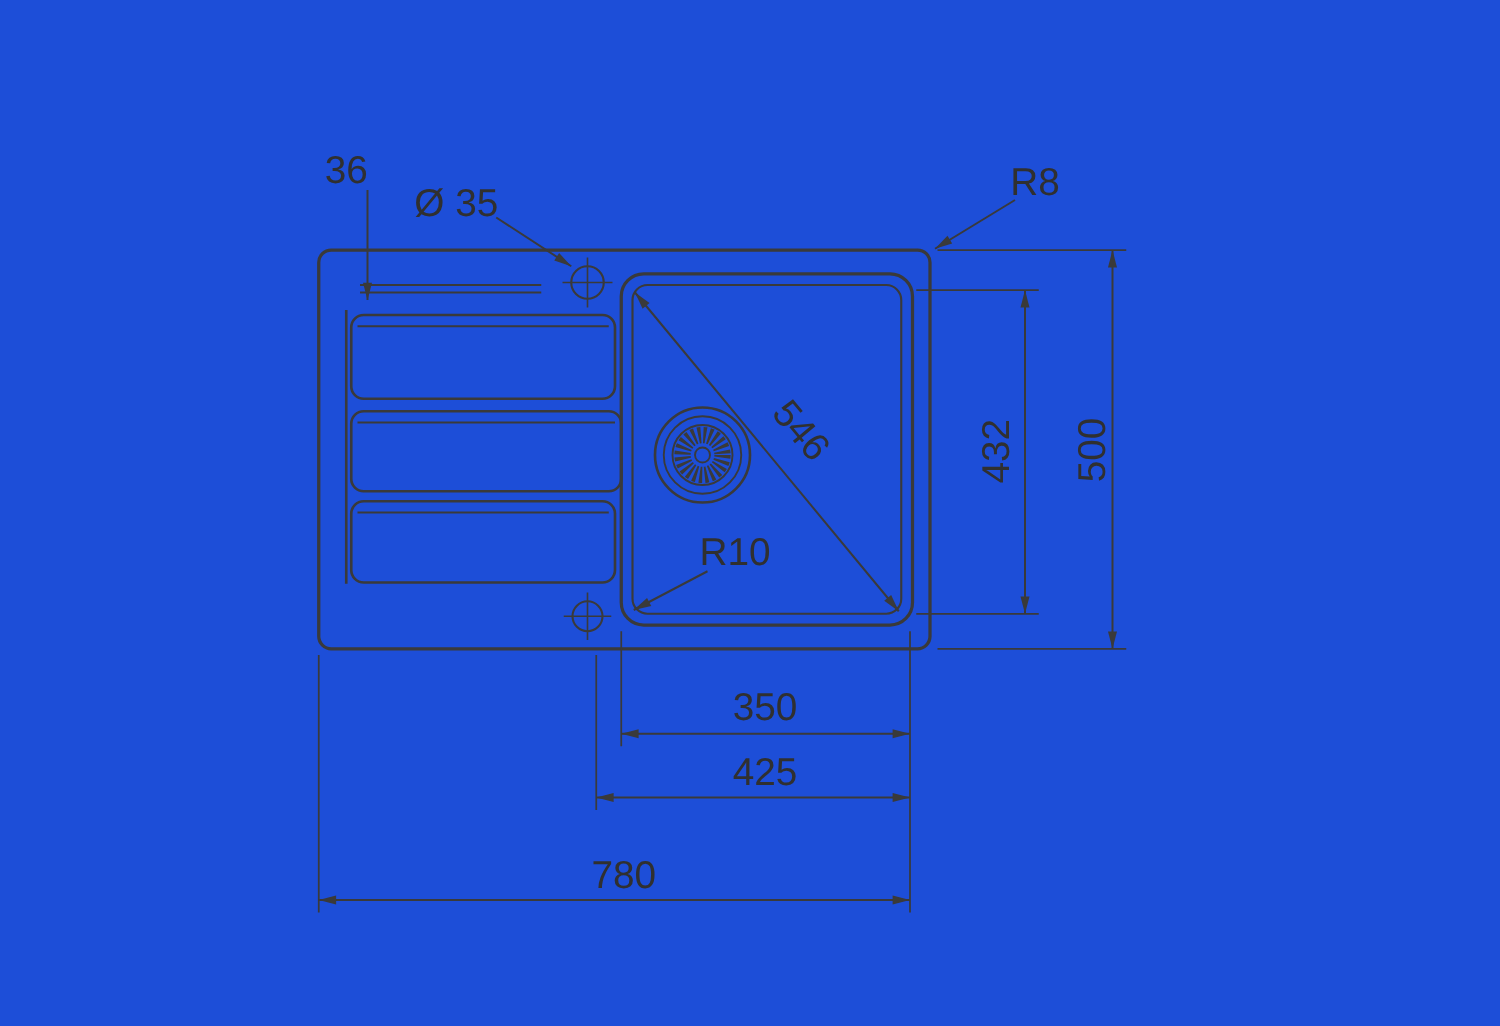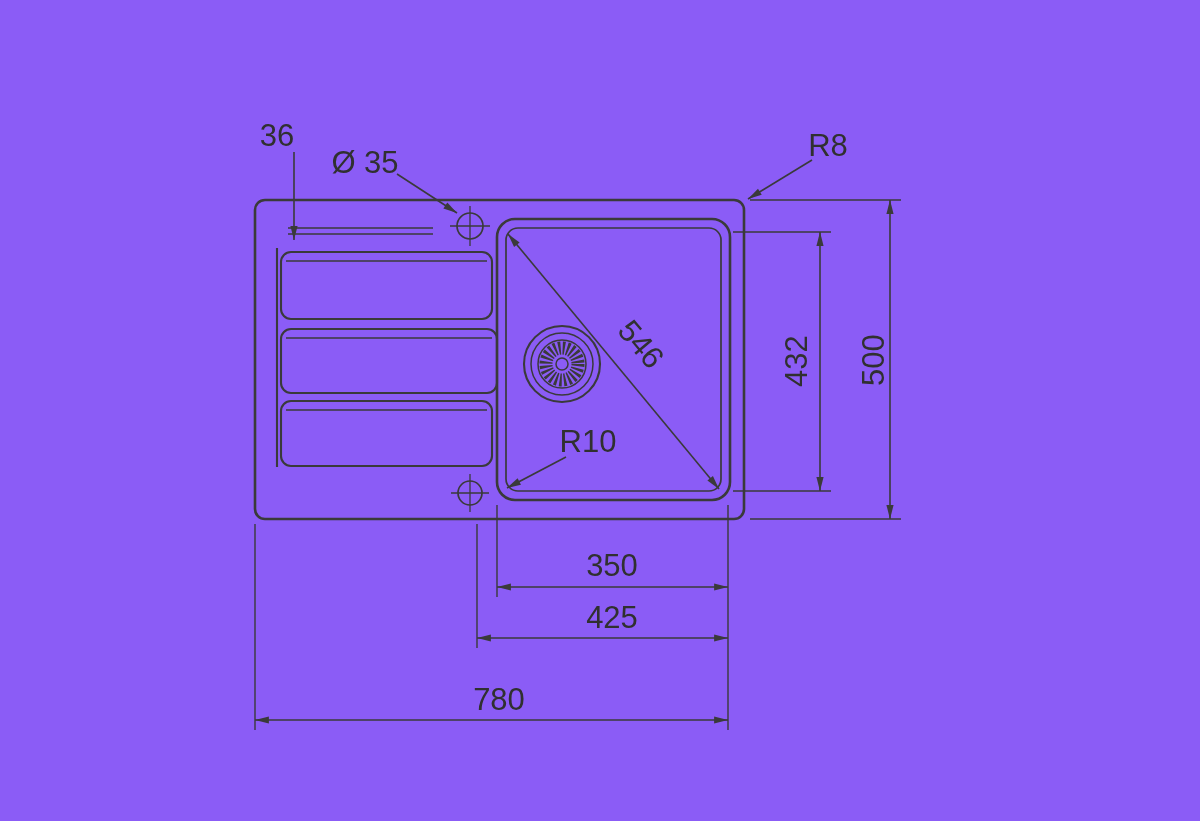--- a/index.html
+++ b/index.html
@@ -8,21 +8,21 @@
     background: #ffffff;
     width: 1200px;
     height: 821px;
     overflow: hidden;
     font-family: "Liberation Sans", sans-serif;
   }
   .canvas {
     position: relative;
     width: 1200px;
     height: 821px;
-    background: #8b5cf6;
+    background: #1d4ed8;
   }
   svg { display: block; }
   .s25 { fill: none; stroke: #3a3a3a; stroke-width: 2.6; }
   .s20 { fill: none; stroke: #3a3a3a; stroke-width: 2.1; }
   .s16 { fill: none; stroke: #3a3a3a; stroke-width: 1.7; }
   .s14 { fill: none; stroke: #3a3a3a; stroke-width: 1.5; }
   .s12 { fill: none; stroke: #3a3a3a; stroke-width: 1.3; }
   .dim { fill: none; stroke: #3a3a3a; stroke-width: 1.6; }
   .ext { fill: none; stroke: #3a3a3a; stroke-width: 1.4; }
   .ticks {

